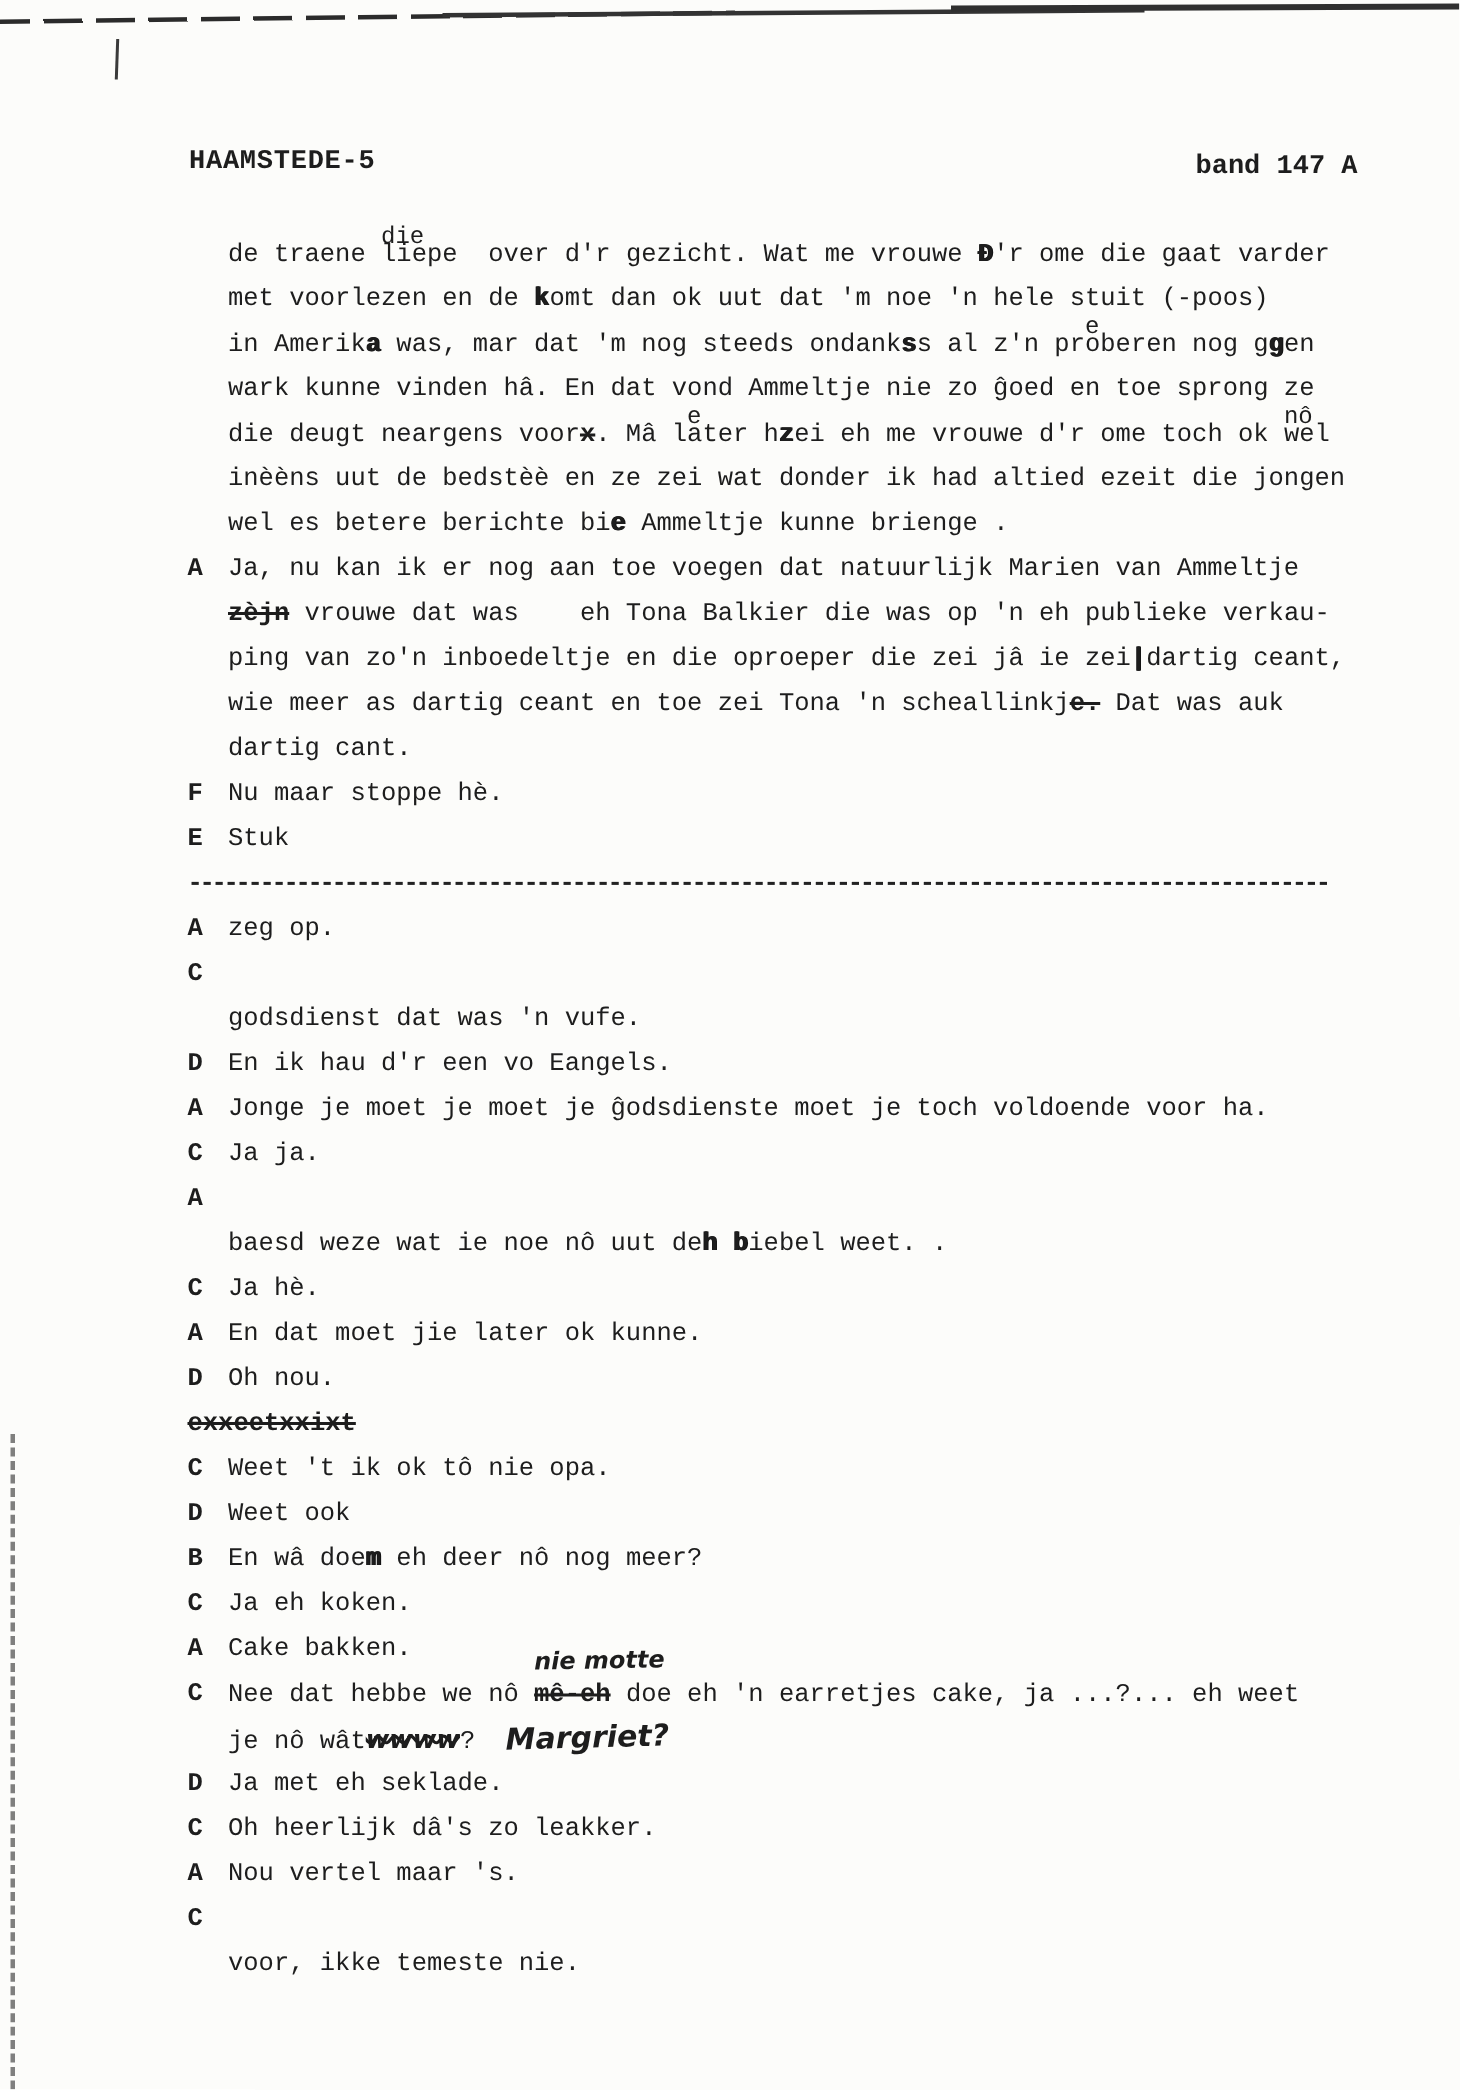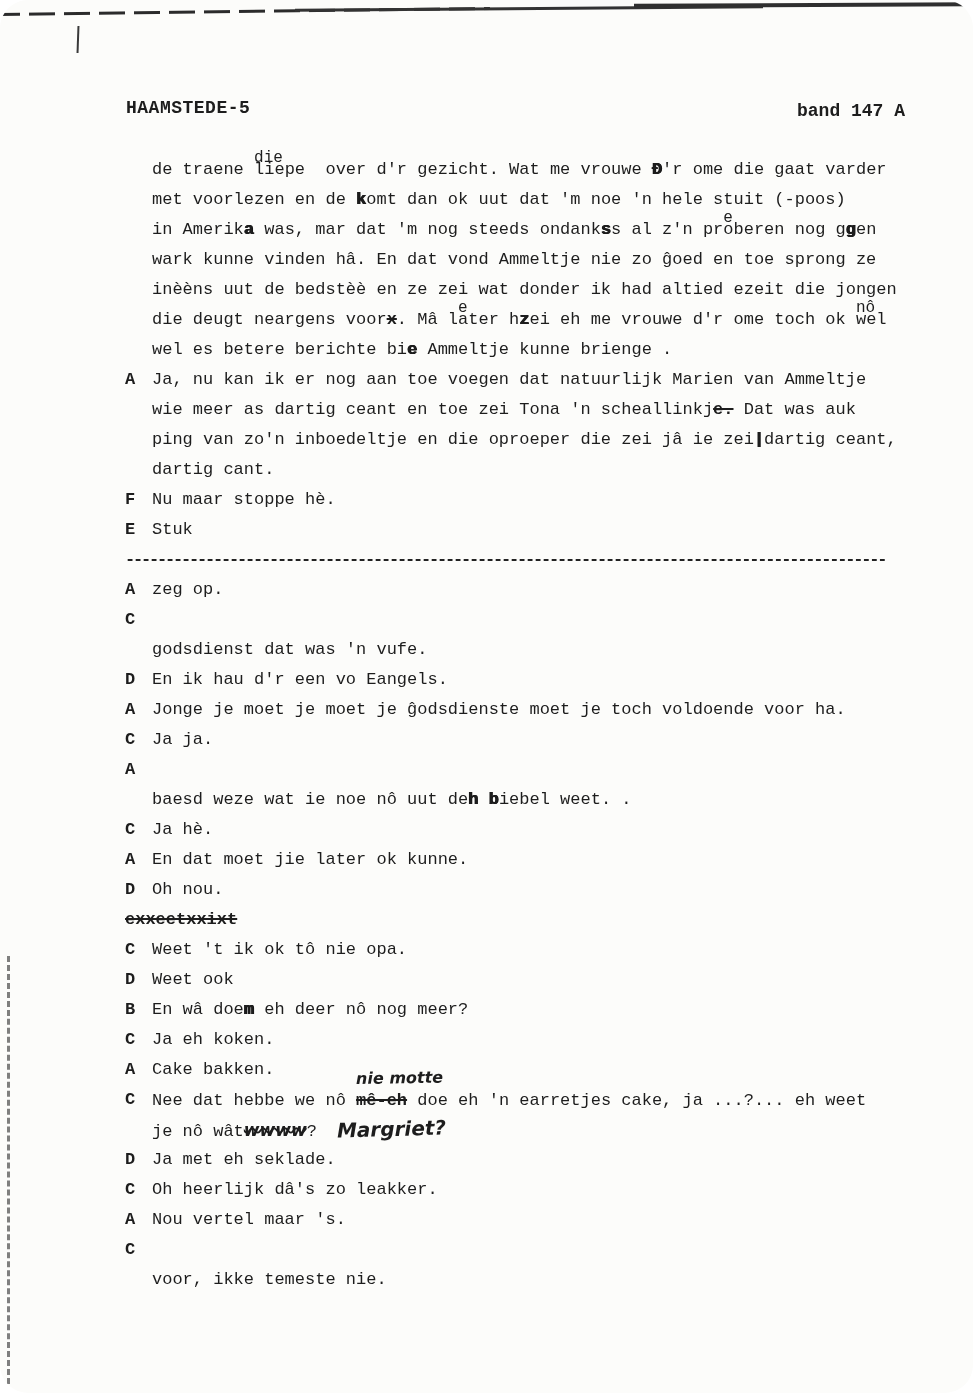--- a/index.html
+++ b/index.html
@@ -1,20 +1,19 @@
 <!DOCTYPE html>
 <html><head>
 <meta charset="utf-8">
 <style>
   html,body{margin:0;padding:0;background:#ffffff;}
   .page{
     position:relative;width:973px;height:1393px;overflow:hidden;
     background:#fcfcfa;color:#1d1d1d;
     font-family:"Liberation Mono","DejaVu Sans Mono",monospace;
-    border-radius:28px;
   }
   
   .art-a{position:absolute;left:-6px;top:13px;width:496px;height:3px;
     transform:rotate(-0.7deg);transform-origin:left center;
     background:repeating-linear-gradient(90deg,#2b2b2b 0 26px,rgba(0,0,0,0) 26px 35px);}
   .art-b{position:absolute;left:295px;top:7px;width:468px;height:3px;
     transform:rotate(-0.4deg);background:#333;}
   .art-c{position:absolute;left:634px;top:3px;width:339px;height:4px;
     transform:rotate(-0.25deg);background:#2f2f2f;}
   .hook{position:absolute;left:77px;top:26px;width:2px;height:27px;background:#3a3a3a;transform:rotate(2deg);}
@@ -66,41 +65,45 @@
       <div class="row">
         <span class="spk"></span>
         <span class="txt"><span class="seg n">in Amerik</span><span class="seg o">a</span><span class="seg n"> was, mar dat 'm nog steeds ondank</span><span class="seg o">s</span><span class="seg n">s al z'n pr</span><span class="seg u">e</span><span class="seg n">oberen nog g</span><span class="seg o">g</span><span class="seg n">en</span></span>
       </div>
       <div class="row">
         <span class="spk"></span>
         <span class="txt"><span class="seg n">wark kunne vinden hâ. En dat vond Ammeltje nie zo ĝoed en toe sprong ze</span></span>
       </div>
       <div class="row">
         <span class="spk"></span>
+        <span class="txt"><span class="seg n">die deugt neargens voor</span><span class="seg x">x</span><span class="seg n">. Mâ l</span><span class="seg u">e</span><span class="seg n">ater h</span><span class="seg o">z</span><span class="seg n">ei eh me vrouwe d'r ome toch ok </span><span class="seg u">nô</span><span class="seg n">wel</span></span>
+      </div>
+      <div class="row">
+        <span class="spk"></span>
         <span class="txt"><span class="seg n">inèèns uut de bedstèè en ze zei wat donder ik had altied ezeit die jongen</span></span>
       </div>
       <div class="row">
         <span class="spk"></span>
-        <span class="txt"><span class="seg n">die deugt neargens voor</span><span class="seg x">x</span><span class="seg n">. Mâ l</span><span class="seg u">e</span><span class="seg n">ater h</span><span class="seg o">z</span><span class="seg n">ei eh me vrouwe d'r ome toch ok </span><span class="seg u">nô</span><span class="seg n">wel</span></span>
-      </div>
-      <div class="row">
-        <span class="spk"></span>
         <span class="txt"><span class="seg n">wel es betere berichte bi</span><span class="seg o">e</span><span class="seg n"> Ammeltje kunne brienge .</span></span>
       </div>
       <div class="row">
         <span class="spk">A</span>
         <span class="txt"><span class="seg n">Ja, nu kan ik er nog aan toe voegen dat natuurlijk Marien van Ammeltje</span></span>
       </div>
       <div class="row">
         <span class="spk"></span>
+        <span class="txt"><span class="seg x">zèjn</span><span class="seg n"> vrouwe dat was    eh Tona Balkier die was op 'n eh publieke verkau-</span></span>
+      </div>
+      <div class="row">
+        <span class="spk"></span>
+        <span class="txt"><span class="seg n">ping van zo'n inboedeltje en die oproeper die zei jâ ie zei</span><span class="seg o">|</span><span class="seg n">dartig ceant,</span></span>
+      </div>
+      <div class="row">
+        <span class="spk"></span>
         <span class="txt"><span class="seg n">wie meer as dartig ceant en toe zei Tona 'n scheallinkj</span><span class="seg x">e.</span><span class="seg n"> Dat was auk</span></span>
-      </div>
-      <div class="row">
-        <span class="spk"></span>
-        <span class="txt"><span class="seg n">ping van zo'n inboedeltje en die oproeper die zei jâ ie zei</span><span class="seg o">|</span><span class="seg n">dartig ceant,</span></span>
       </div>
       <div class="row">
         <span class="spk"></span>
         <span class="txt"><span class="seg n">dartig cant.</span></span>
       </div>
       <div class="row">
         <span class="spk">F</span>
         <span class="txt"><span class="seg n">Nu maar stoppe hè.</span></span>
       </div>
       <div class="row">

